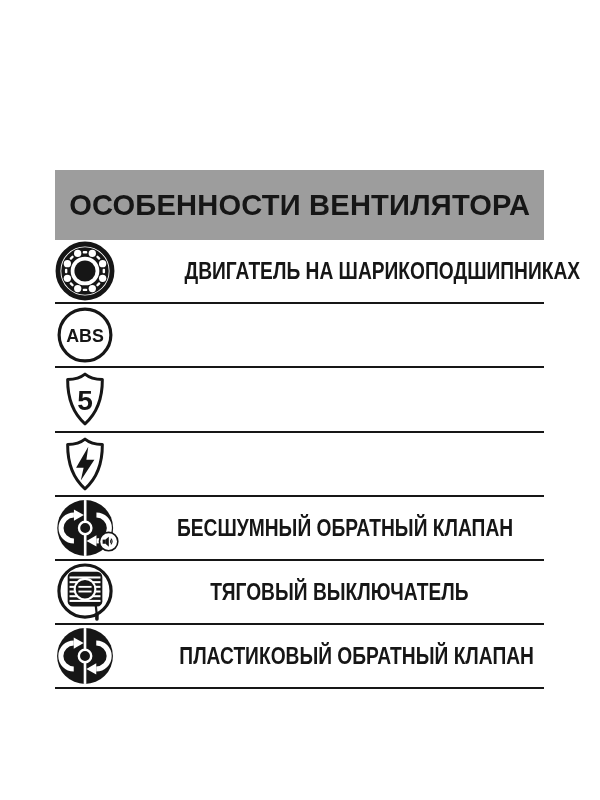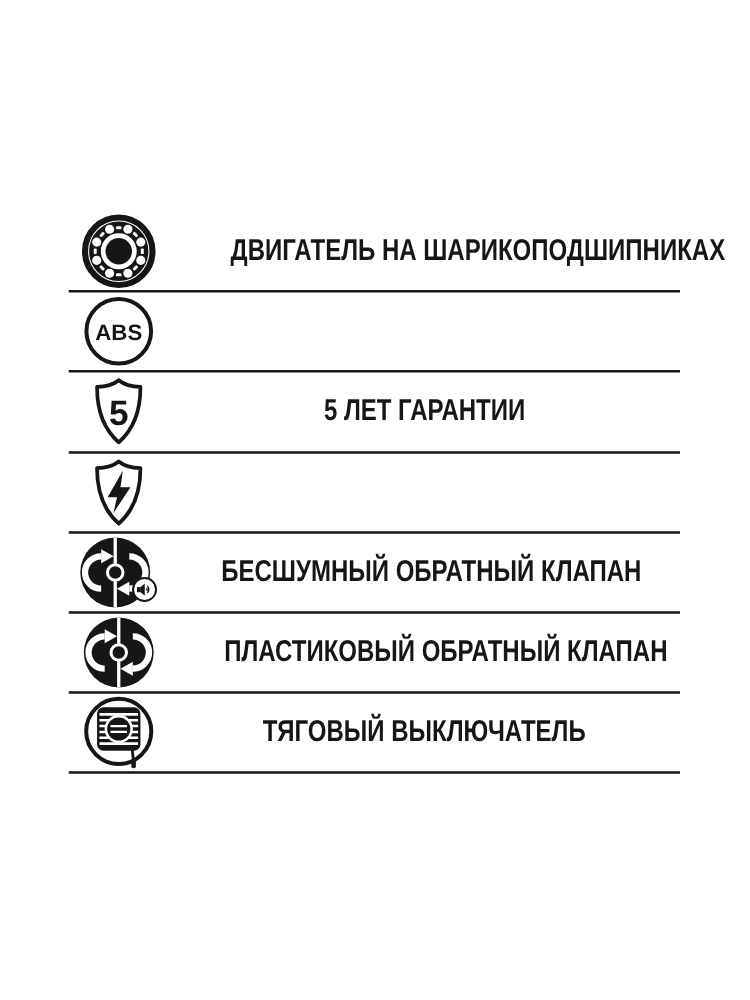--- a/index.html
+++ b/index.html
@@ -33,21 +33,21 @@
   .row {
     height: 62.2px;
     border-bottom: 2.5px solid #161616;
     display: flex;
     align-items: center;
   }
   .icon-cell {
     width: 80px;
     display: flex;
     align-items: center;
-    justify-content: center;
+    justify-content: flex-start;
     flex: 0 0 80px;
   }
   .label-cell {
     flex: 1;
     display: flex;
     align-items: center;
     justify-content: center;
   }
   .label {
     font-size: 24px;
@@ -56,20 +56,23 @@
     white-space: nowrap;
     transform: scaleX(0.8);
   }
   svg { display: block; }
 </style>
 </head>
 <body>
 
 <div class="board">
 
+  <div class="header">
+    <div class="title">ОСОБЕННОСТИ ВЕНТИЛЯТОРА</div>
+  </div>
 
   <div class="row">
     <div class="icon-cell">
       <svg width="60" height="60" viewBox="0 0 64 64">
         <circle cx="32" cy="32" r="28.8" fill="#fff" stroke="#161616" stroke-width="5.2"></circle>
         <circle cx="32" cy="32" r="20.3" fill="none" stroke="#161616" stroke-width="10"></circle>
         <g fill="#fff">
           <circle cx="50.8" cy="39.8" r="3.9"></circle>
             <circle cx="39.8" cy="50.8" r="3.9"></circle>
           <circle cx="24.2" cy="50.8" r="3.9"></circle>
@@ -106,23 +109,20 @@
     </div>
   </div>
 
   <div class="row">
     <div class="icon-cell">
       <svg width="60" height="60" viewBox="0 0 64 64">
         <path d="M32 5.5 C36.5 9.2 43.5 11.1 50.5 11.3 C50.6 30 45.3 46.8 32 58.5 C18.7 46.8 13.4 30 13.5 11.3 C20.5 11.1 27.5 9.2 32 5.5 Z" fill="#fff" stroke="#161616" stroke-width="3.2" stroke-linejoin="round"></path>
         <text x="32" y="33.5" text-anchor="middle" dominant-baseline="central" font-family="Liberation Sans, sans-serif" font-size="30" font-weight="600" fill="#161616">5</text>
       </svg>
     </div>
-    <div class="label-cell">
-      <span class="label">5 ЛЕТ ГАРАНТИИ</span>
-    </div>
   </div>
 
   <div class="row">
     <div class="icon-cell">
       <svg width="60" height="60" viewBox="0 0 64 64">
         <path d="M32 5.5 C36.5 9.2 43.5 11.1 50.5 11.3 C50.6 30 45.3 46.8 32 58.5 C18.7 46.8 13.4 30 13.5 11.3 C20.5 11.1 27.5 9.2 32 5.5 Z" fill="#fff" stroke="#161616" stroke-width="3.2" stroke-linejoin="round"></path>
         <polygon points="35.5,13.5 22.5,36 30.5,36 27.5,49.5 42,27.5 33.5,27.5" fill="#161616"></polygon>
       </svg>
     </div>
   </div>
@@ -147,37 +147,20 @@
       </svg>
     </div>
     <div class="label-cell">
       <span class="label">БЕСШУМНЫЙ ОБРАТНЫЙ КЛАПАН</span>
     </div>
   </div>
 
   <div class="row">
     <div class="icon-cell">
       <svg width="60" height="60" viewBox="0 0 64 64">
-        <circle cx="32" cy="32" r="29.8" fill="#161616"></circle>
-        <rect x="30.6" y="2.2" width="2.8" height="59.6" fill="#fff"></rect>
-        <path d="M20 45.8 A13.8 13.8 0 0 1 20 18.2" stroke="#fff" stroke-width="5.4" fill="none"></path>
-        <polygon points="20,12.2 20,24.2 30.6,18.2" fill="#fff"></polygon>
-        <path d="M44 18.2 A13.8 13.8 0 0 1 44 45.8" stroke="#fff" stroke-width="5.4" fill="none"></path>
-        <polygon points="44,39.8 44,51.8 33.4,45.8" fill="#fff"></polygon>
-        <circle cx="32" cy="32" r="6.6" fill="#161616" stroke="#fff" stroke-width="2.6"></circle>
-      </svg>
-    </div>
-    <div class="label-cell">
-      <span class="label">ПЛАСТИКОВЫЙ ОБРАТНЫЙ КЛАПАН</span>
-    </div>
-  </div>
-
-  <div class="row">
-    <div class="icon-cell">
-      <svg width="60" height="60" viewBox="0 0 64 64">
         <circle cx="32" cy="31" r="27.8" fill="#fff" stroke="#161616" stroke-width="3.4"></circle>
         <rect x="13.5" y="10.5" width="37" height="37" rx="5.5" fill="#161616"></rect>
         <g stroke="#fff" stroke-width="2.2">
           <line x1="15.5" y1="16.5" x2="48.5" y2="16.5"></line>
           <line x1="15.5" y1="21.5" x2="48.5" y2="21.5"></line>
           <line x1="15.5" y1="26.5" x2="48.5" y2="26.5"></line>
           <line x1="15.5" y1="31.5" x2="48.5" y2="31.5"></line>
           <line x1="15.5" y1="36.5" x2="48.5" y2="36.5"></line>
           <line x1="15.5" y1="41.5" x2="48.5" y2="41.5"></line>
         </g>
@@ -186,13 +169,30 @@
         <line x1="25" y1="31.5" x2="39" y2="31.5" stroke="#fff" stroke-width="2"></line>
         <line x1="43.5" y1="46.5" x2="44.6" y2="56.5" stroke="#161616" stroke-width="2.4"></line>
         <rect x="42.8" y="55" width="3.8" height="7.6" rx="1.7" fill="#161616"></rect>
       </svg>
     </div>
     <div class="label-cell">
       <span class="label">ТЯГОВЫЙ ВЫКЛЮЧАТЕЛЬ</span>
     </div>
   </div>
 
+  <div class="row">
+    <div class="icon-cell">
+      <svg width="60" height="60" viewBox="0 0 64 64">
+        <circle cx="32" cy="32" r="29.8" fill="#161616"></circle>
+        <rect x="30.6" y="2.2" width="2.8" height="59.6" fill="#fff"></rect>
+        <path d="M20 45.8 A13.8 13.8 0 0 1 20 18.2" stroke="#fff" stroke-width="5.4" fill="none"></path>
+        <polygon points="20,12.2 20,24.2 30.6,18.2" fill="#fff"></polygon>
+        <path d="M44 18.2 A13.8 13.8 0 0 1 44 45.8" stroke="#fff" stroke-width="5.4" fill="none"></path>
+        <polygon points="44,39.8 44,51.8 33.4,45.8" fill="#fff"></polygon>
+        <circle cx="32" cy="32" r="6.6" fill="#161616" stroke="#fff" stroke-width="2.6"></circle>
+      </svg>
+    </div>
+    <div class="label-cell">
+      <span class="label">ПЛАСТИКОВЫЙ ОБРАТНЫЙ КЛАПАН</span>
+    </div>
+  </div>
+
 </div>
 
 </body></html>

